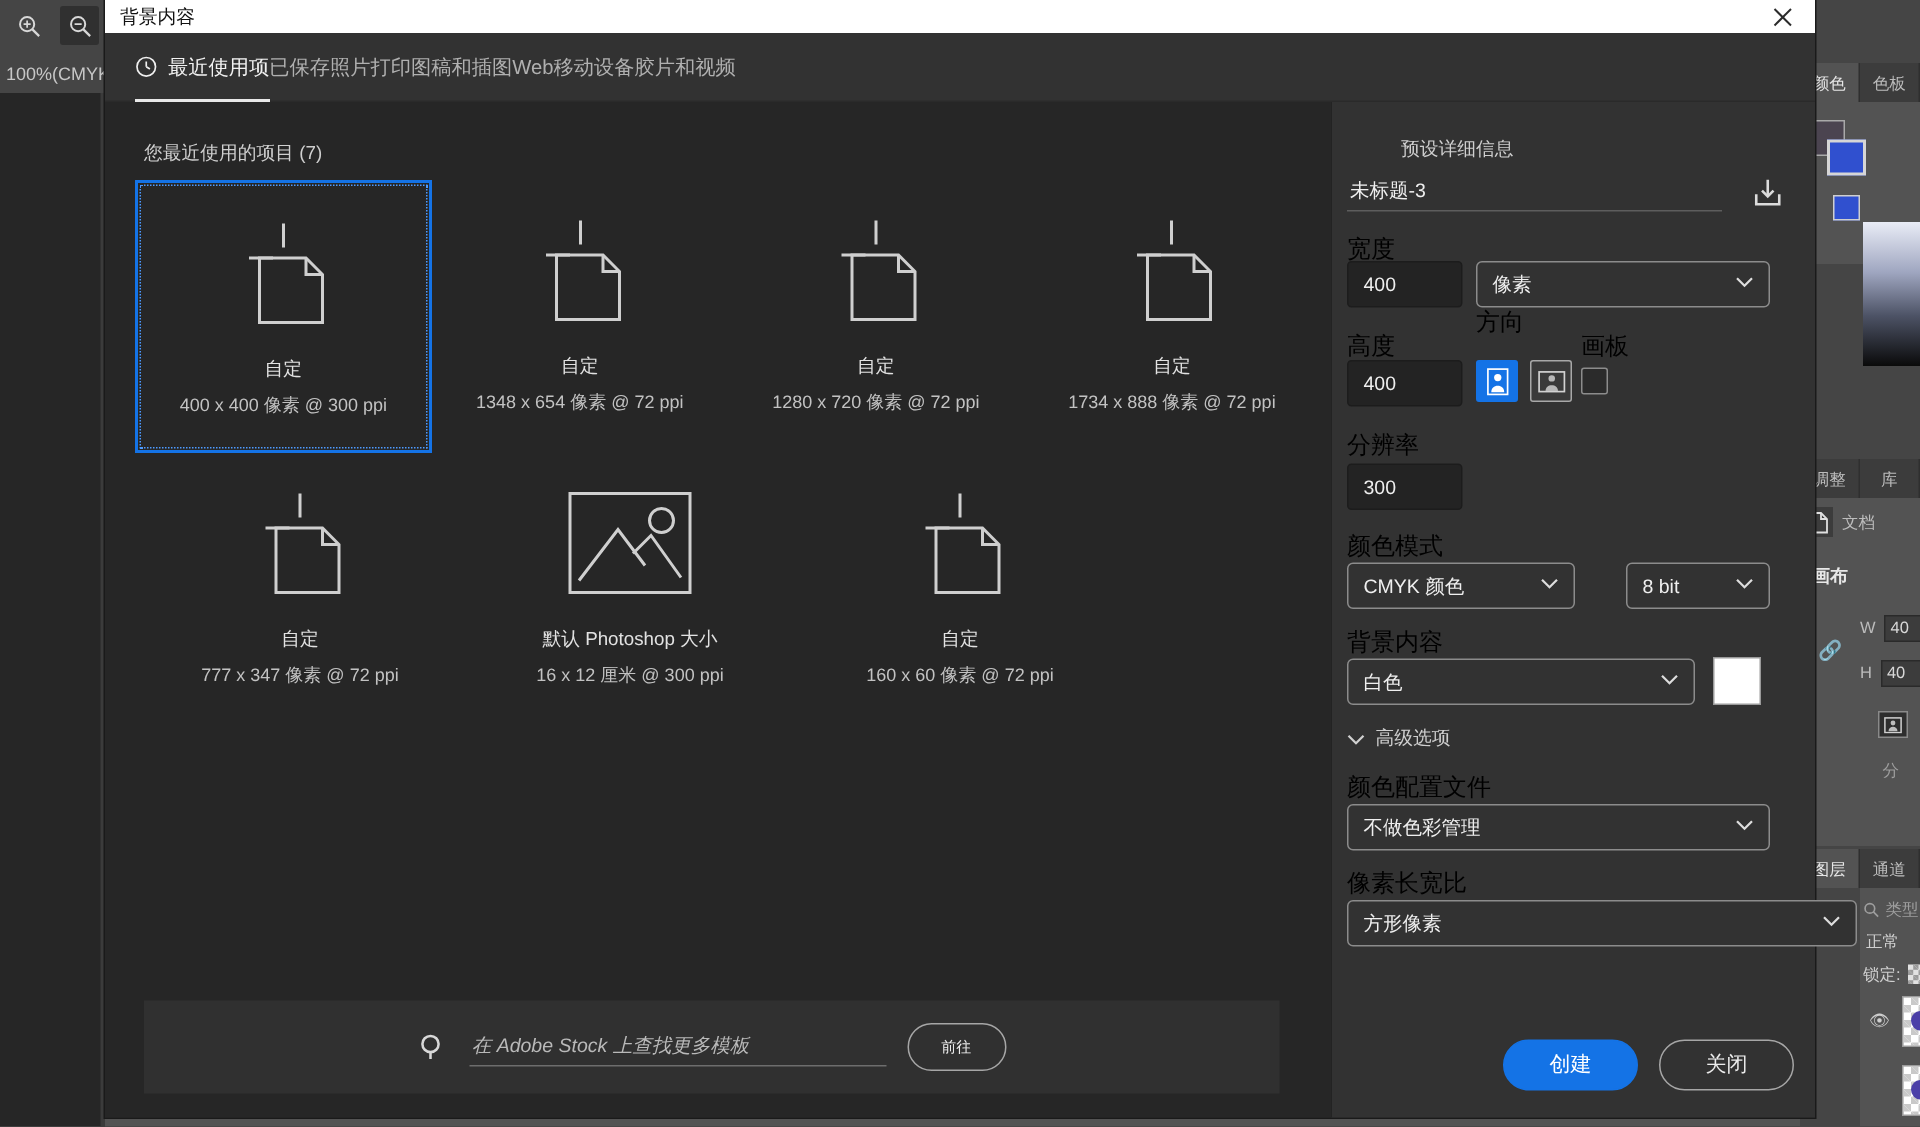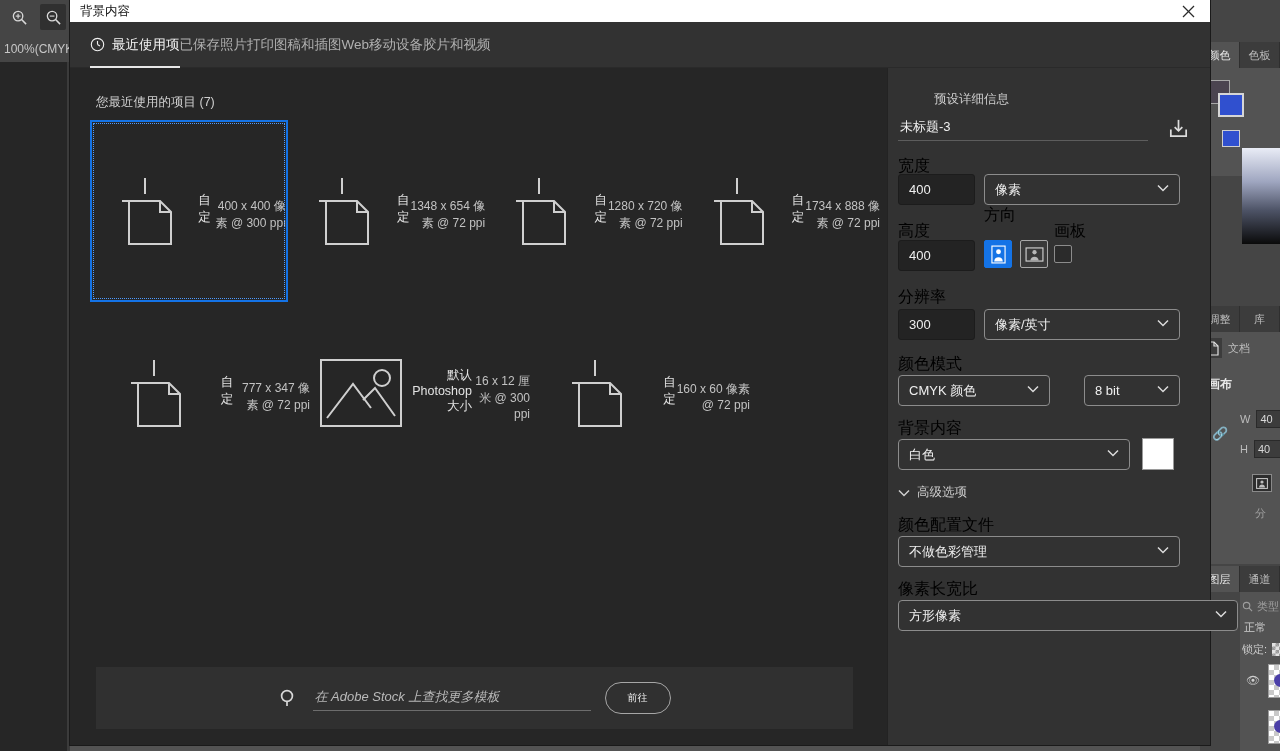--- a/index.html
+++ b/index.html
@@ -157,21 +157,21 @@
   .body { display: flex; height: 677px; }
   .left-pane { width: 817px; position: relative; background: #262626; }
   .right-pane { width: 323px; background: #323232; position: relative; border-left: 1px solid #232323; }
 
   .recent-title { position: absolute; left: 26px; top: 26px; font-size: 12.5px; color: #cfcfcf; }
 
   .grid { position: absolute; left: 20px; top: 52px; width: 790px; }
   .grid-row { display: flex; }
   .card {
     width: 220px; height: 182px; position: relative;
-    display: flex; flex-direction: row; align-items: center; text-align: right;
+    display: flex; flex-direction: column; align-items: center; text-align: right;
   }
   .card.selected { border: 2px solid #1473e6; outline: 1px dotted #4d9aff; outline-offset: -4px; }
   .card .thumb { height: 120px; display: flex; align-items: center; justify-content: center; width: 100%; }
   .card .name { font-size: 12.5px; color: #e2e2e2; margin-top: -4px; }
   .card .dims { font-size: 12px; color: #c2c2c2; margin-top: 7px; }
 
   
   .stock {
     position: absolute; left: 26px; bottom: 16px; width: 757px; height: 62px;
     background: #303030; display: flex; align-items: center; justify-content: center; gap: 0;
@@ -524,28 +524,20 @@
                 <path d="M5.6 14.5c0-2.6 2-4 4.4-4s4.4 1.4 4.4 4z" fill="#b8b8b8"></path>
               </svg>
           </span>
         </div>
 
         <div class="grp" style="left:166px; top:153px;">画板</div>
         <div class="grp cbx" style="left:166px; top:177px;"></div>
 
         <div class="grp" style="left:10px; top:219px;">分辨率</div>
         <div class="grp field" style="left:10px; top:241px; width:77px;">300</div>
-        <div class="grp select" style="left:96px; top:241px; width:196px;">
-          <span>像素/英寸</span>
-          <span class="chev">
-            <svg width="12" height="8" viewBox="0 0 12 8">
-                <path d="M1 1.5 6 6.5 11 1.5" fill="none" stroke="#dcdcdc" stroke-width="1.5"></path>
-              </svg>
-          </span>
-        </div>
 
         <div class="grp" style="left:10px; top:286px;">颜色模式</div>
         <div class="grp select" style="left:10px; top:307px; width:152px;">
           <span>CMYK 颜色</span>
           <span class="chev">
             <svg width="12" height="8" viewBox="0 0 12 8">
                 <path d="M1 1.5 6 6.5 11 1.5" fill="none" stroke="#dcdcdc" stroke-width="1.5"></path>
               </svg>
           </span>
         </div>
@@ -591,16 +583,20 @@
         <div class="grp" style="left:10px; top:511px;">像素长宽比</div>
         <div class="grp select" style="left:10px; top:532px; width:340px;">
           <span>方形像素</span>
           <span class="chev">
             <svg width="12" height="8" viewBox="0 0 12 8">
                 <path d="M1 1.5 6 6.5 11 1.5" fill="none" stroke="#dcdcdc" stroke-width="1.5"></path>
               </svg>
           </span>
         </div>
 
+        <div class="footer-btns">
+          <div class="pill primary">创建</div>
+          <div class="pill">关闭</div>
+        </div>
       </div>
     </div>
   </div>
 </div>
 
 </body></html>

